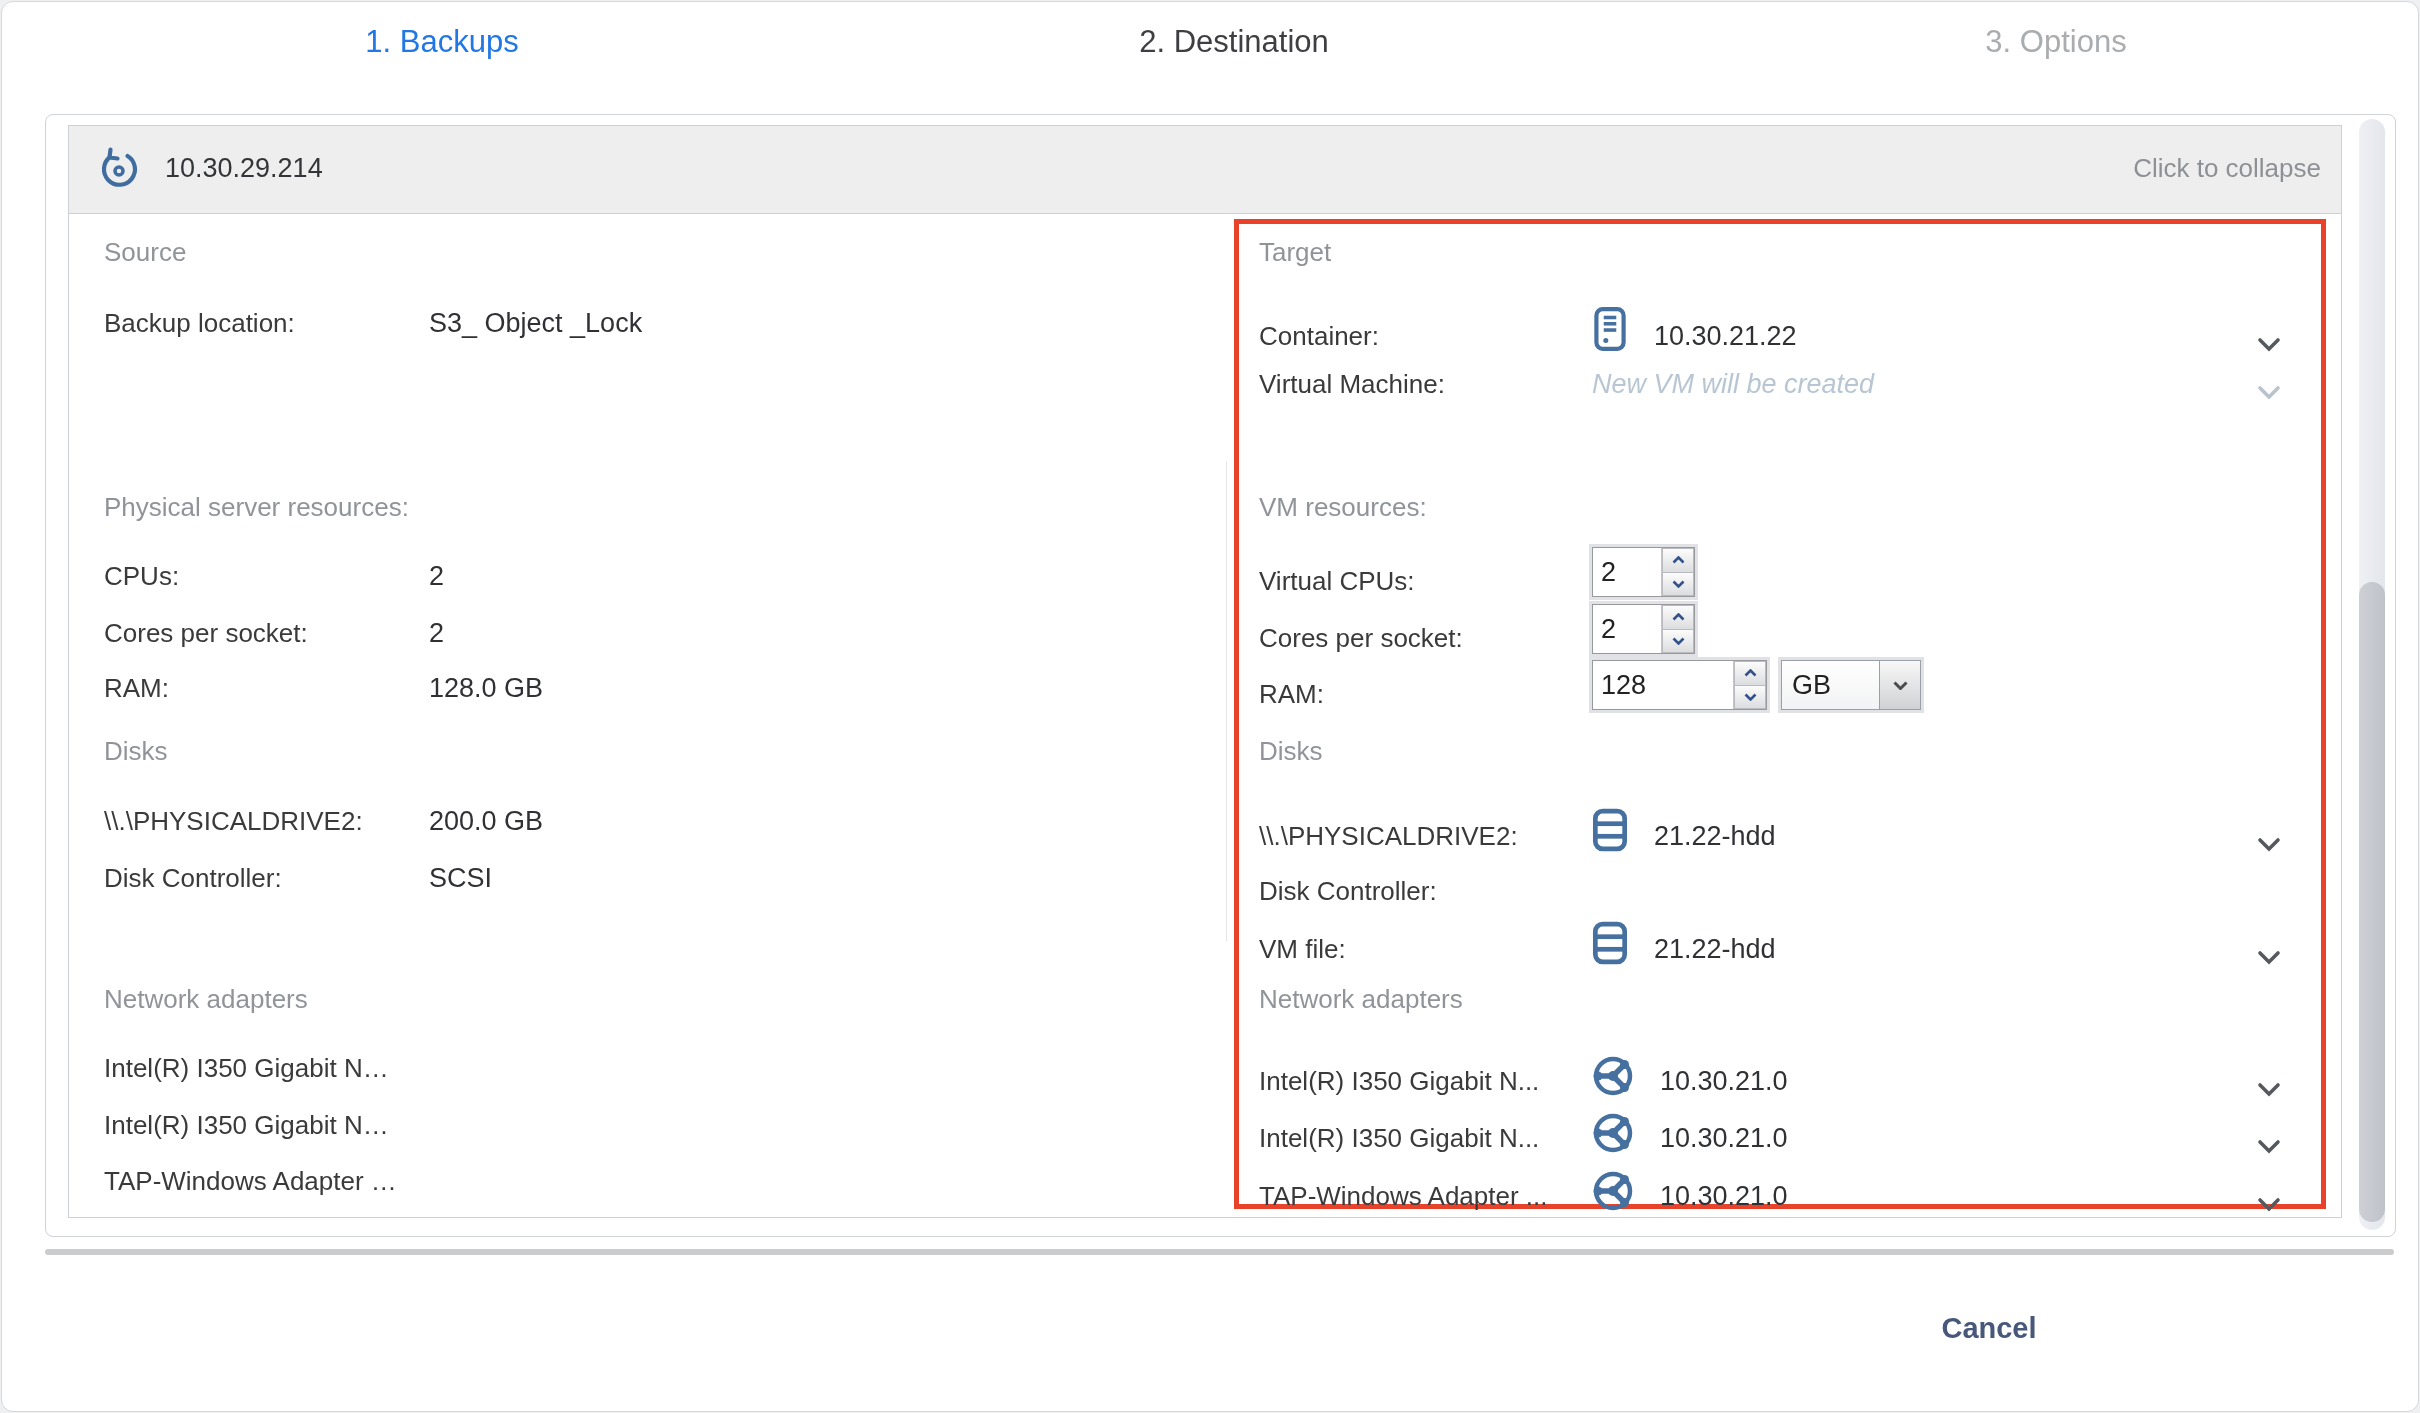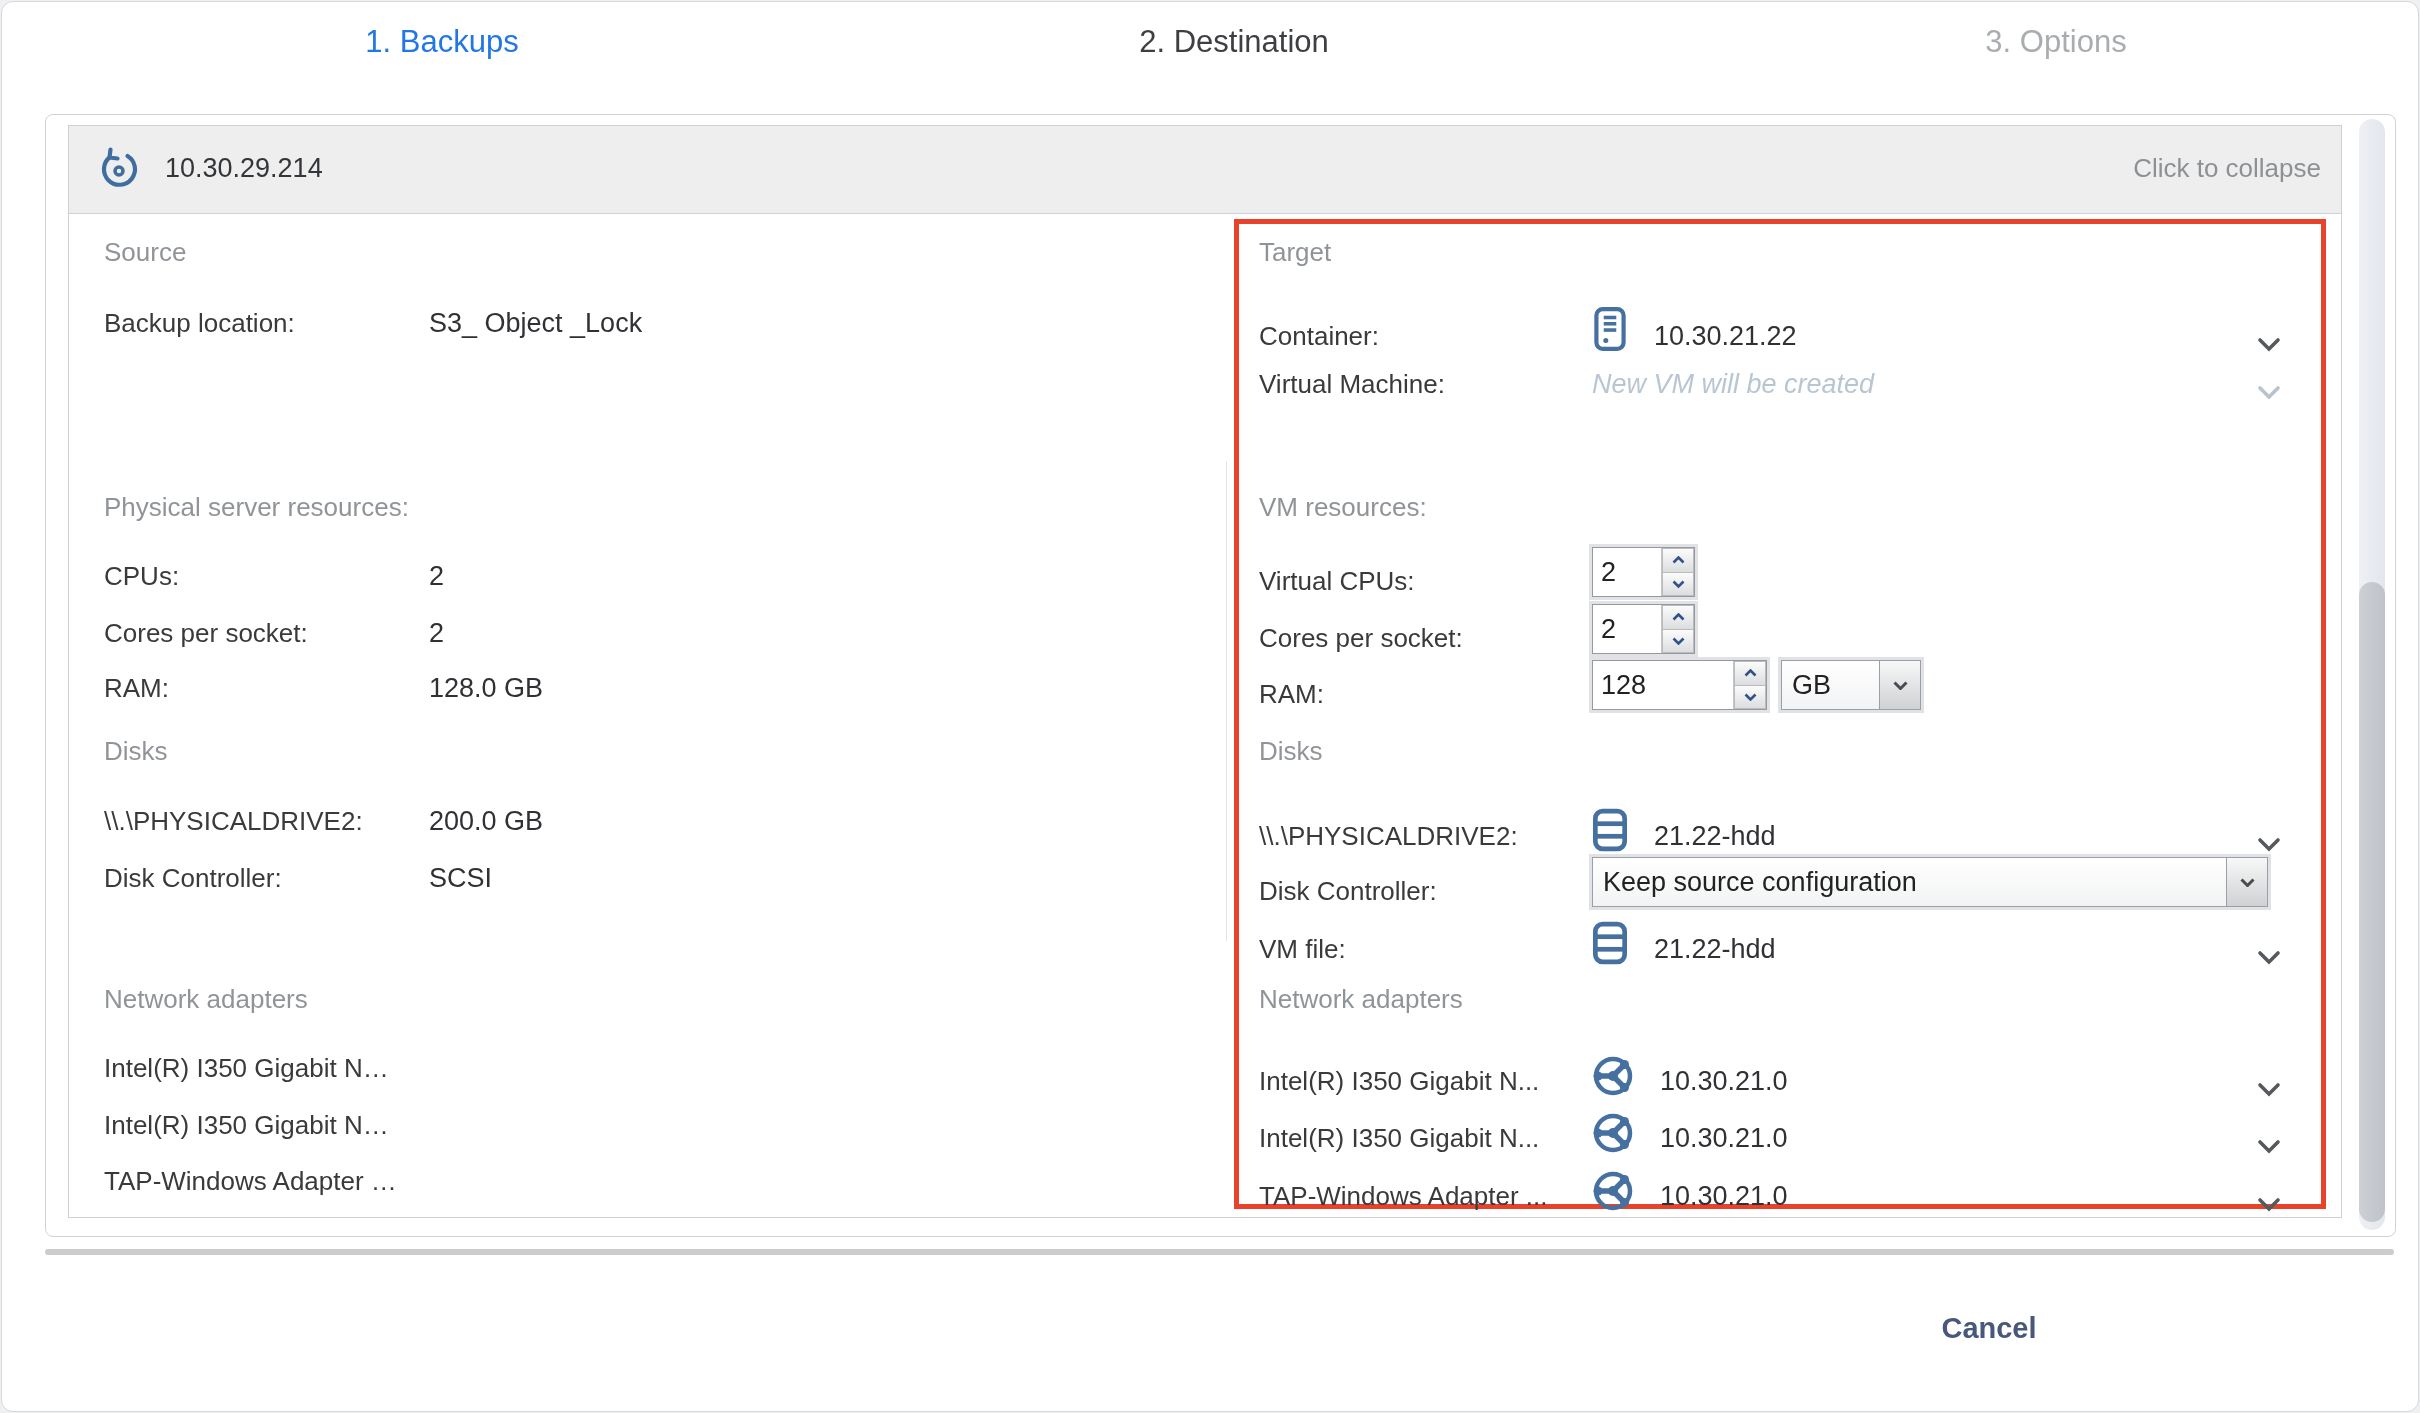--- a/index.html
+++ b/index.html
@@ -273,28 +273,20 @@
         <span class="val">21.22-hdd</span>
         <span class="chev">
           <svg width="24" height="15" viewBox="0 0 24 15">
               <polyline points="3,3 12,12 21,3" fill="none" stroke="#55595e" stroke-width="3.6" stroke-linecap="round"></polyline>
             </svg>
         </span>
       </div>
 
       <div class="row r" style="top:725px;">
         <span class="lab">Disk Controller:</span>
-        <span class="winsel ctrlsel">
-          <span class="selval">Keep source configuration</span>
-          <span class="selbtn">
-              <svg width="15" height="9" viewBox="0 0 15 9">
-                <polyline points="1.5,1.5 7.5,7.5 13.5,1.5" fill="none" stroke="#4a4d50" stroke-width="3"></polyline>
-              </svg>
-            </span>
-        </span>
       </div>
 
       <div class="row r" style="top:783px;">
         <span class="lab">VM file:</span>
         <span class="vicon">
           <svg width="36" height="44" viewBox="0 0 34 42">
             <rect x="3" y="3" width="28" height="36" rx="7" fill="none" stroke="#45709f" stroke-width="4.5"></rect>
             <line x1="3" y1="15" x2="31" y2="15" stroke="#45709f" stroke-width="4.5"></line>
             <line x1="3" y1="27" x2="31" y2="27" stroke="#45709f" stroke-width="4.5"></line>
           </svg>

